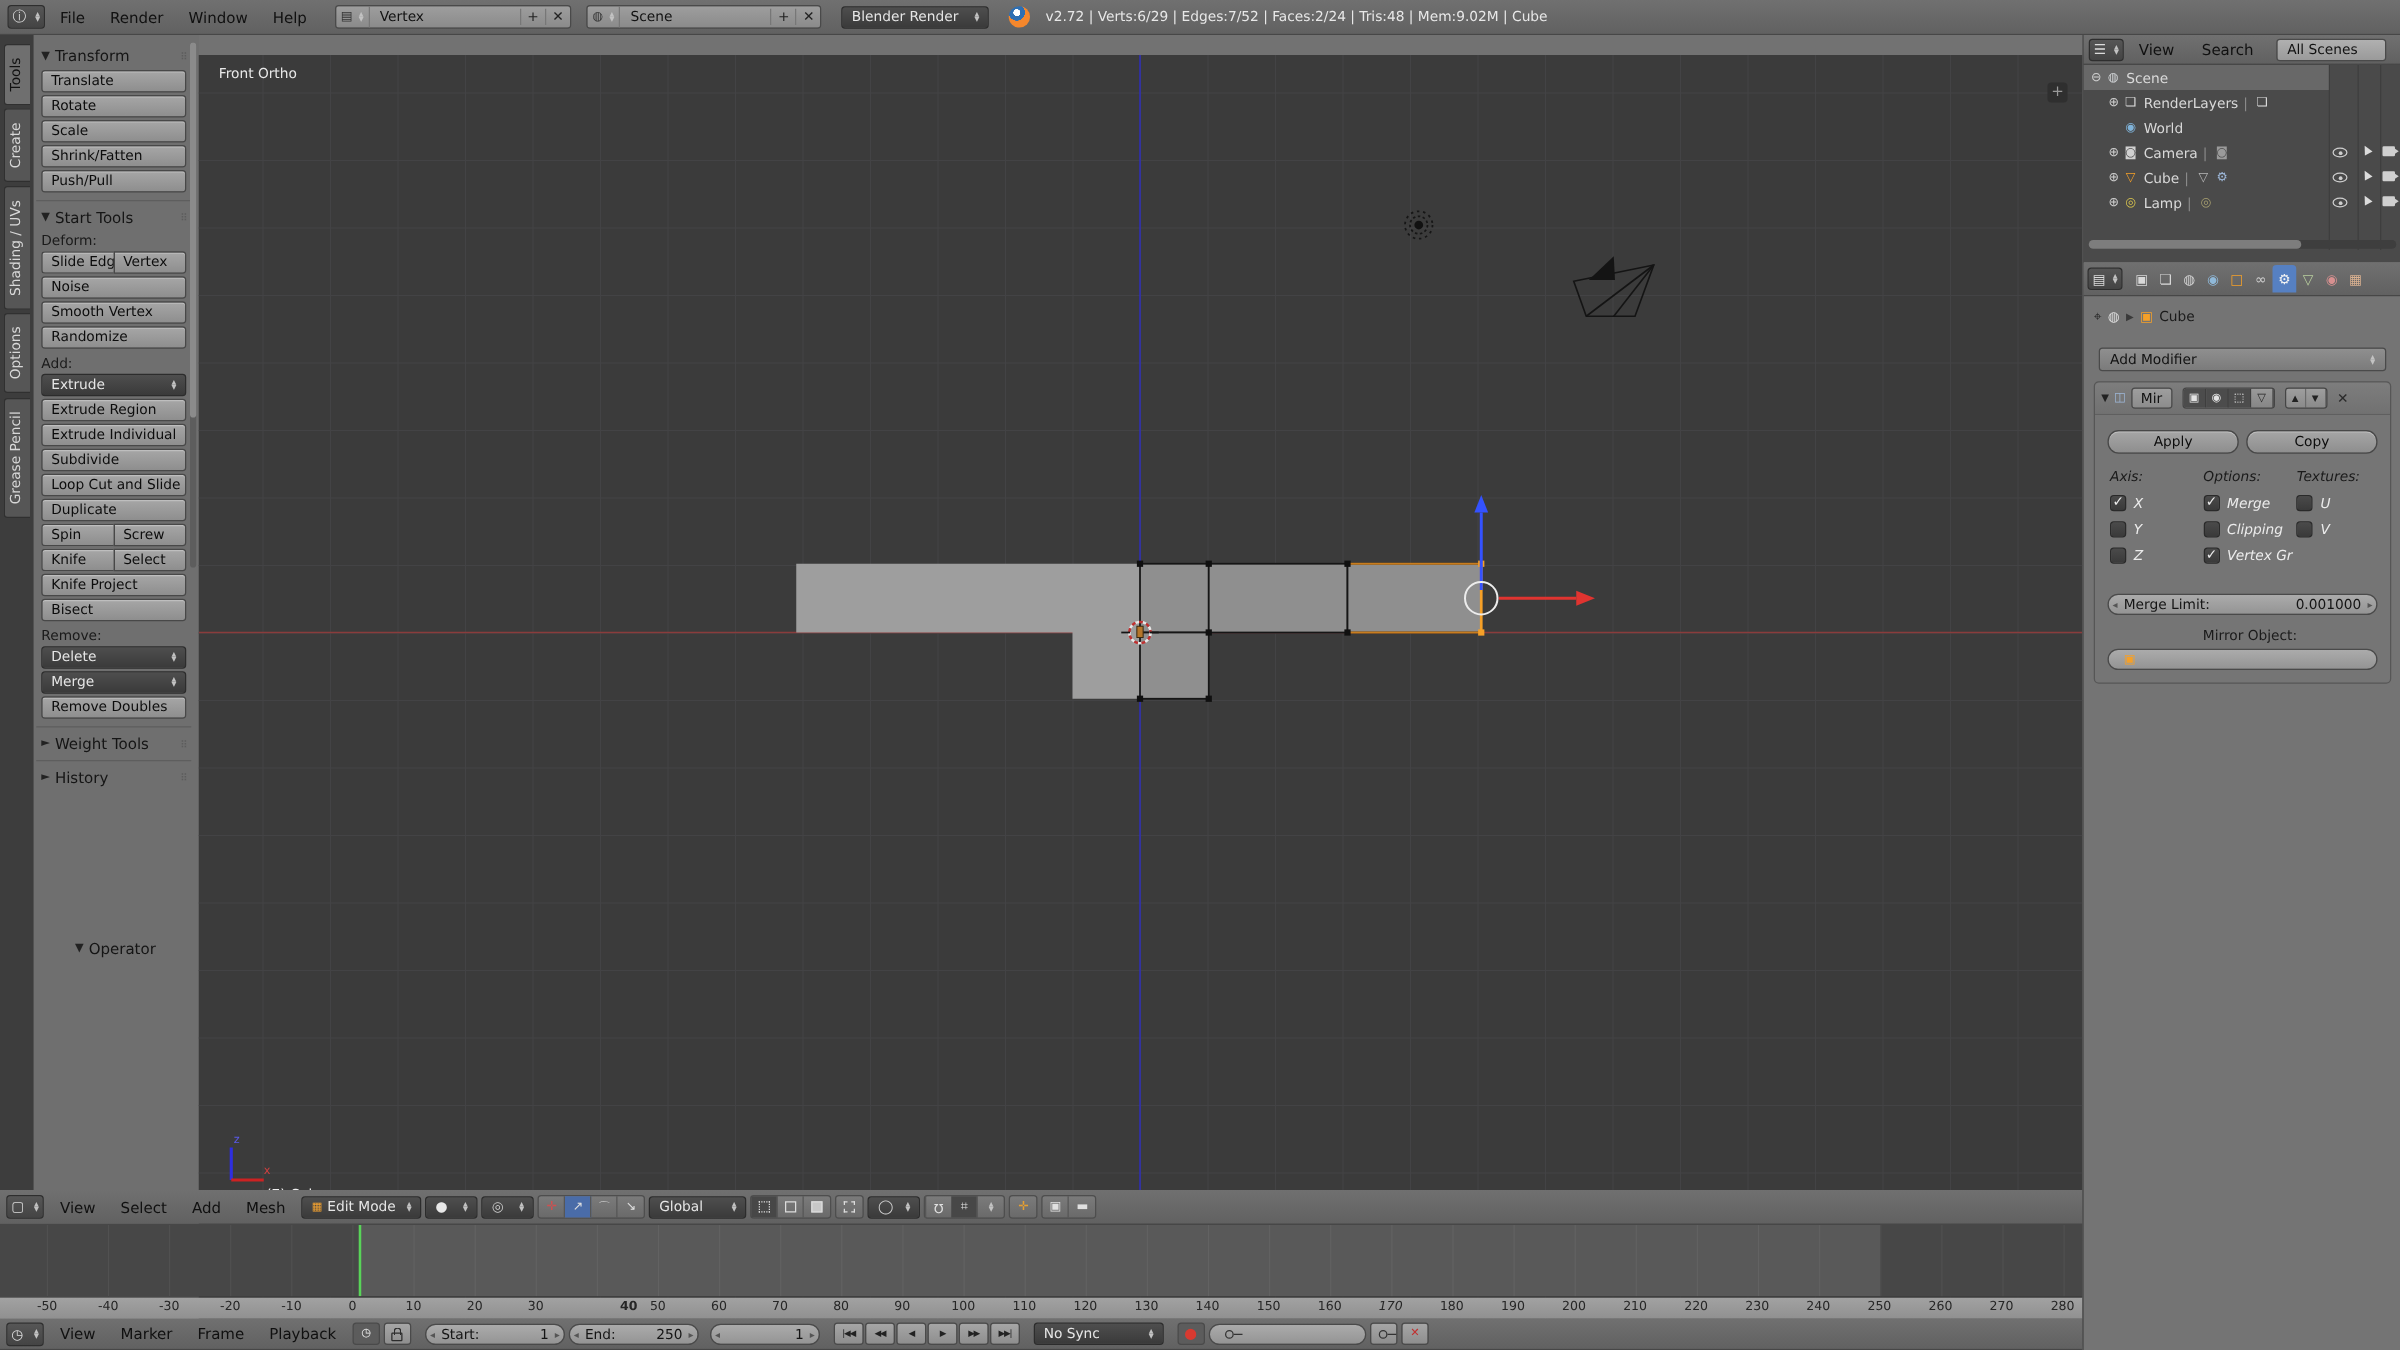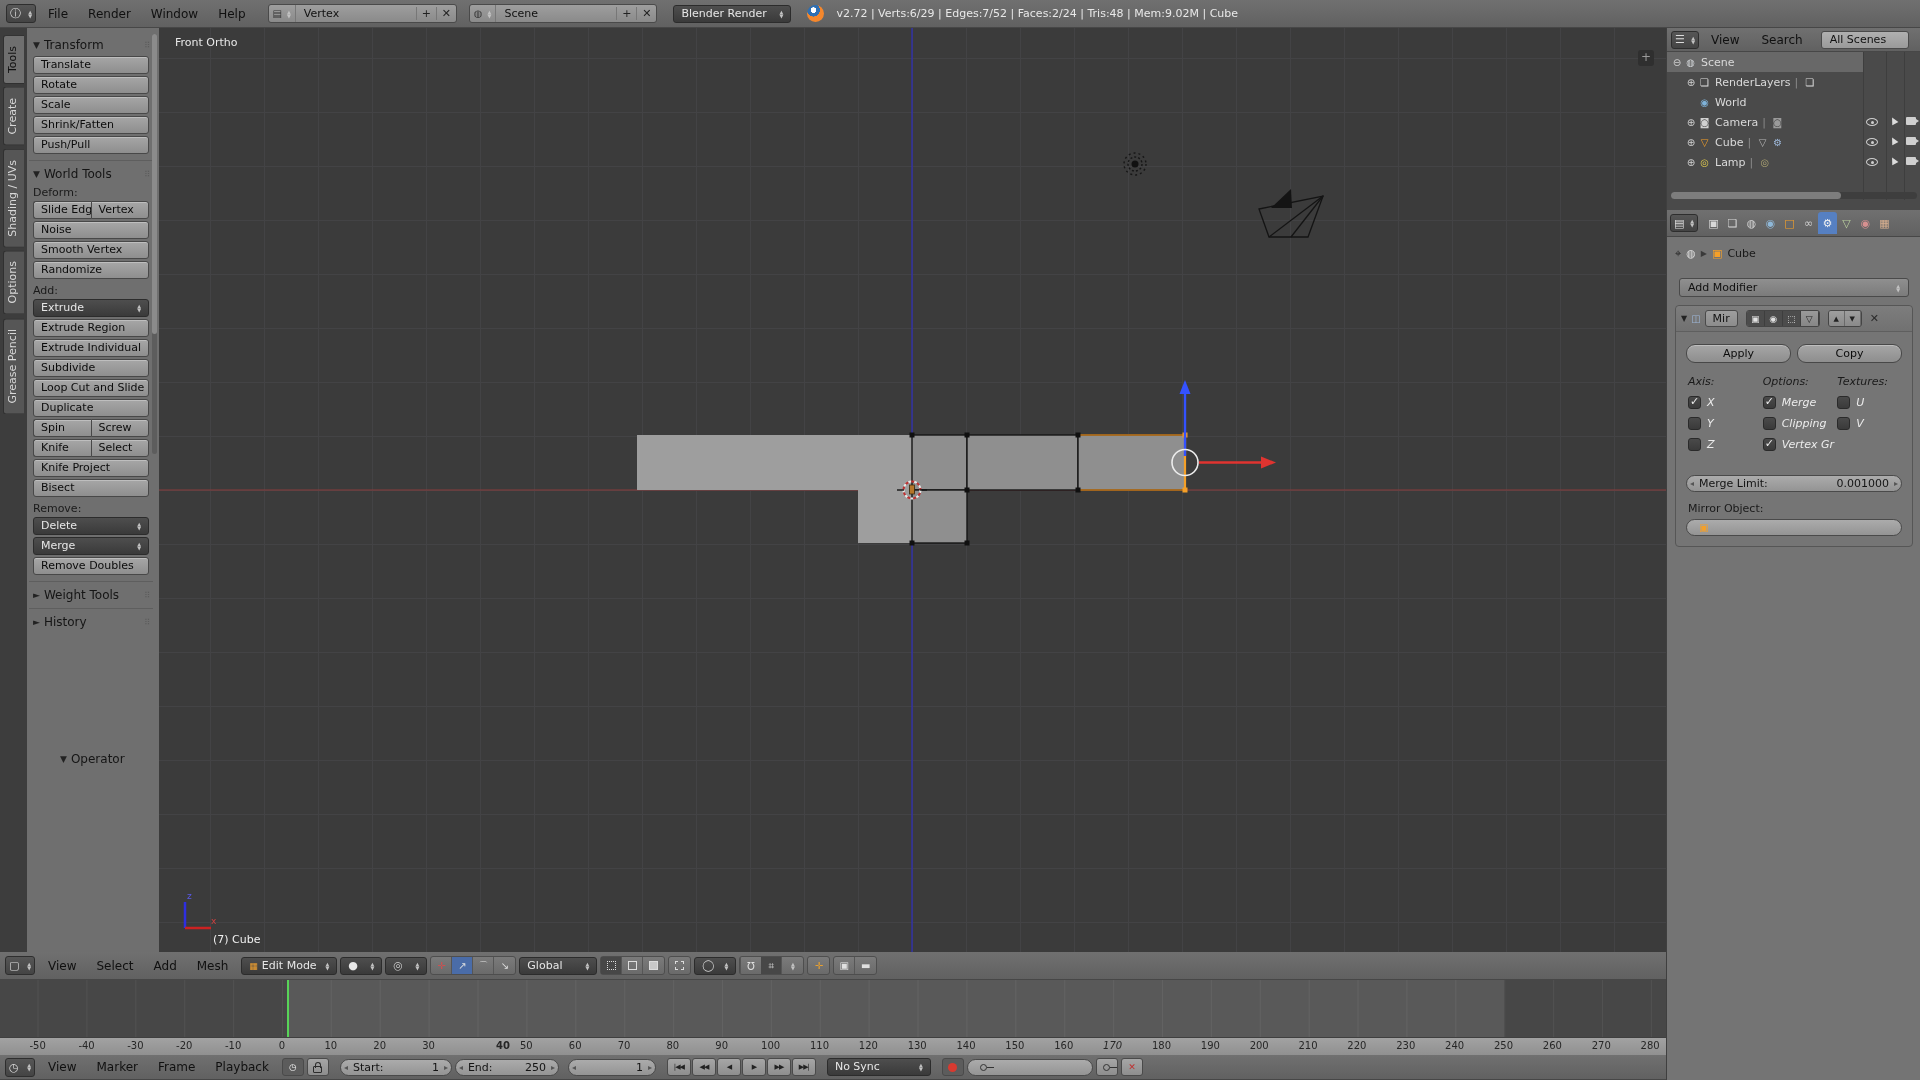--- a/index.html
+++ b/index.html
@@ -65,21 +65,21 @@
   .shelf-btn { display:block; }
   .shelf-row { display:flex; margin-bottom:2px; }
   .shelf-row .btn { flex:1; border-radius:0; }
   .shelf-row .btn:first-child { border-radius:3px 0 0 3px; border-right:none; }
   .shelf-row .btn:last-child { border-radius:0 3px 3px 0; }
   #shelf-scrollbar { right:2px; top:6px; width:5px; height:420px; background:#5d5d5d; border-radius:3px; }
   #shelf-scrollbar .handle { width:5px; height:300px; background:#8b8b8b; border-radius:3px; }
   #operator-panel { left:33px; top:718px; width:120px; }
 
   
-  #viewport { left:159px; top:0; width:1507px; height:1033px; background-color:#3b3b3b;
+  #viewport { left:159px; top:16px; width:1507px; height:1033px; background-color:#3b3b3b;
       background-image:linear-gradient(#434345 1px, transparent 1px), linear-gradient(90deg, #434345 1px, transparent 1px);
       background-size:54px 54px; background-position:51px 30px; overflow:hidden; }
   #vp-overlay { position:absolute; left:0; top:0; }
   #vp-view-label { left:16px; top:8px; color:#e8e8e8; font-size:11px; }
   #vp-object-label { left:54px; top:905px; color:#f0f0f0; font-size:11px; }
   #vp-axis-z-label { left:28px; top:863px; color:#5a5ae8; font-size:9px; }
   #vp-axis-x-label { left:52px; top:888px; color:#d04040; font-size:9px; }
   #vp-plus-btn { left:1479px; top:22px; width:16px; height:16px; background:#2f2f2f; border-radius:3px;
       color:#9a9a9a; font-size:12px; line-height:14px; text-align:center; }
   .sv-face { fill:#8f8f8f; stroke:#161616; stroke-width:1.4; }
@@ -195,21 +195,21 @@
   .mod-updown { display:flex; border:1px solid #454545; border-radius:3px; overflow:hidden; height:17px; margin-left:4px; }
   .mod-updown span { width:16px; font-size:7px; color:#222; background:linear-gradient(#9e9e9e,#8a8a8a); display:flex; align-items:center; justify-content:center; border-right:1px solid #6a6a6a; }
   #mod-close { margin-left:4px; color:#2a2a2a; font-size:11px; }
   #mod-apply-row { display:flex; gap:6px; margin:12px 10px 0; }
   #mod-apply-row .btn { flex:1; text-align:center; border-radius:9px; height:19px; line-height:17px; }
   #mod-cols { display:flex; margin:12px 0 16px 12px;font-style:italic; }
   .mod-col { width:78px; }
   .mod-col .col-title { color:#1a1a1a; font-size:11px; margin-bottom:8px; }
   .cb-row { display:flex; align-items:center; gap:6px; margin-bottom:8px; color:#ececec; font-size:11px; }
   #merge-limit { margin:4px 10px 0; justify-content:space-between; }
-  #mirror-object-label { color:#1a1a1a; font-size:11px; margin:10px 0 4px 12px; }
+  #mirror-object-label { color:#1a1a1a; font-size:11px; margin:10px 0 4px 12px;text-align:center; }
   #mirror-object-field { margin:0 10px; gap:6px; }
   .obj-ico { color:var(--selection-orange); font-size:10px; }
 
   .grip-dots { color:#5c5c5c; font-size:8px; letter-spacing:-1px; }
 </style>
 </head>
 <body>
 
 <div id="info-bar" class="abs hdr">
   <span class="editor-ico">ⓘ<span class="spin">
@@ -271,21 +271,21 @@
           <span class="grip grip-dots">⠿</span>
         </div>
         <div class="btn shelf-btn">Translate</div>
         <div class="btn shelf-btn">Rotate</div>
         <div class="btn shelf-btn">Scale</div>
         <div class="btn shelf-btn">Shrink/Fatten</div>
         <div class="btn shelf-btn">Push/Pull</div>
         <div class="shelf-sep"></div>
         <div class="shelf-header">
           <span class="tri">▼</span>
-          <span>World Tools</span>
+          <span>Start Tools</span>
           <span class="grip grip-dots">⠿</span>
         </div>
         <div class="shelf-label">Deform:</div>
         <div class="shelf-row">
           <span class="btn">Slide Edg</span>
           <span class="btn">Vertex</span>
         </div>
         <div class="btn shelf-btn">Noise</div>
         <div class="btn shelf-btn">Smooth Vertex</div>
         <div class="btn shelf-btn">Randomize</div>

